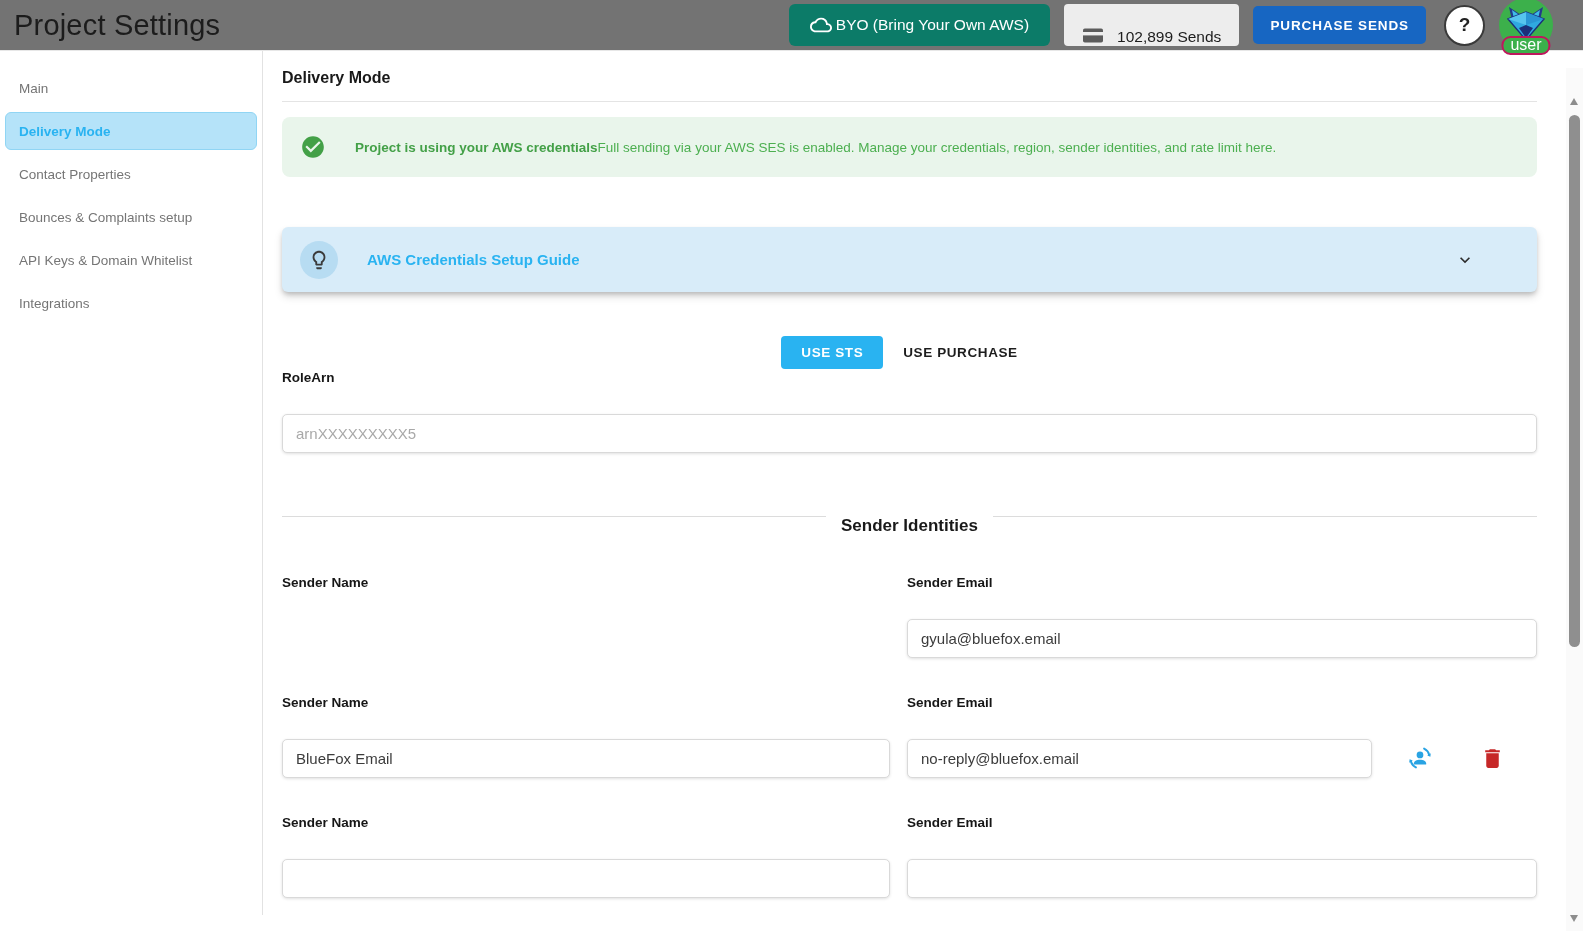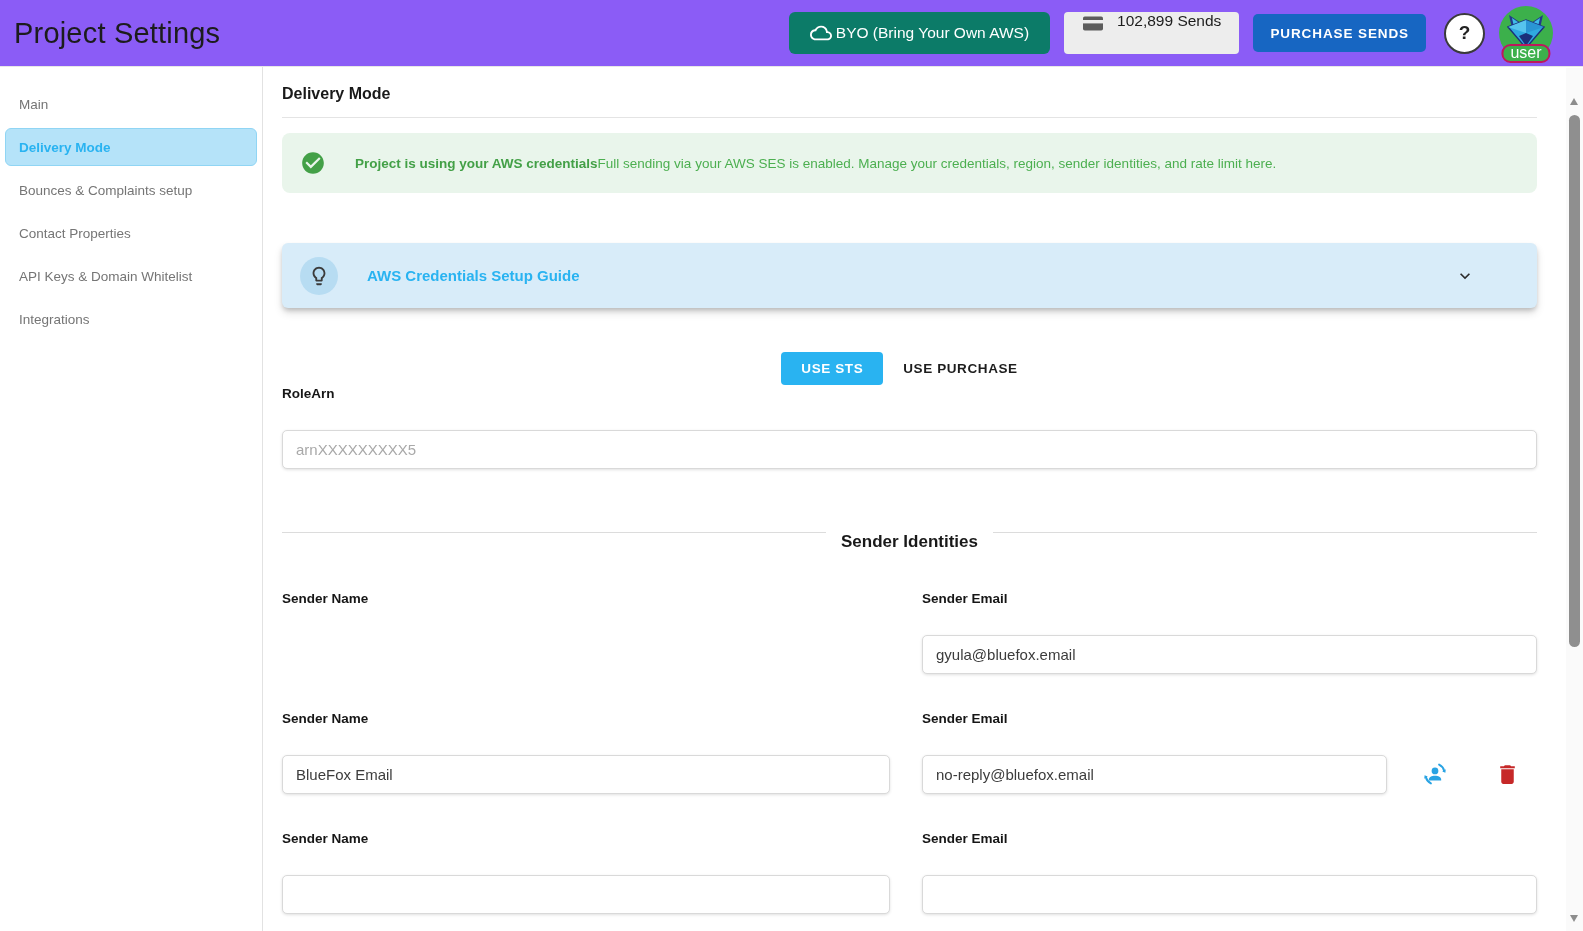--- a/index.html
+++ b/index.html
@@ -2,28 +2,28 @@
 <html><head>
 <meta charset="utf-8">
 <style>
   html,body{margin:0;padding:0}
   body{
     width:1583px;height:931px;overflow:hidden;background:#fff;
     font-family:"Liberation Sans","DejaVu Sans",sans-serif;color:#1f1f1f;
     -webkit-font-smoothing:antialiased;
   }
   
-  .topbar{height:67px;display:flex;align-items:center;padding:0 30px 0 14px;
-    border-bottom:1px solid #e7e7e7;box-sizing:border-box;background:#8b5cf6}
+  .topbar{height:51px;display:flex;align-items:center;padding:0 30px 0 14px;
+    border-bottom:1px solid #e7e7e7;box-sizing:border-box;background:#737373}
   .page-title{font-size:29px;font-weight:400;color:#1c1c1c;letter-spacing:.2px}
   .topbar-right{margin-left:auto;display:flex;align-items:center;gap:14px}
   .btn-byo{display:flex;align-items:center;gap:4px;background:#0c7b68;color:#fff;
     height:42px;padding:0 21px;border-radius:6px;font-size:15.5px;border:none;
     font-family:inherit;cursor:pointer}
-  .chip-sends{display:flex;align-items:flex-start;gap:13px;background:#ededed;height:42px;
+  .chip-sends{display:flex;align-items:flex-end;gap:13px;background:#ededed;height:42px;
     padding:0 18px;border-radius:4px;font-size:15.5px;color:#1c1c1c;cursor:pointer}
   .btn-purchase{background:#1766c2;color:#fff;height:38px;padding:12px 17px;border-radius:5px;
     font-weight:700;font-size:13.5px;letter-spacing:.9px;border:none;font-family:Liberation Sans, sans-serif;cursor:pointer}
   .btn-help{width:41px;height:41px;border-radius:50%;border:2px solid #3a3a3a;background:#fff;
     font-size:19px;font-weight:700;color:#222;display:flex;align-items:center;justify-content:center;
     box-sizing:border-box;font-family:inherit;cursor:pointer;margin-left:4px}
   .avatar{position:relative;width:54px;height:54px;cursor:pointer}
   .avatar-badge{position:absolute;left:50%;transform:translateX(-50%);bottom:-3px;
     background:#3cb04b;color:#fff;font-size:16px;font-weight:400;padding:1px 7px 2px;
     border-radius:9px;border:2px solid #be185d;line-height:12px}
@@ -55,21 +55,21 @@
   .tab.active{background:#29b3f1;color:#fff;border-radius:4px}
   .form-label{font-size:13.5px;font-weight:700;color:#161616;line-height:17px}
   .role-label{}
   .text-input{display:block;margin-top:28px;width:100%;height:39px;box-sizing:border-box;
     border:1px solid #d9d9d9;border-radius:5px;padding:0 13px;font-size:15px;color:#3c3c3c;
     box-shadow:0 1px 3px rgba(0,0,0,.12);outline:none;background:#fff;font-family:inherit}
   .text-input::placeholder{color:#a9a9a9}
   .section-divider{margin-top:63px;display:flex;gap:15px}
   .section-divider .line{flex:1;height:1px;background:#dcdcdc}
   .section-divider .title{font-size:17px;font-weight:700;color:#191919}
-  .sender-row{display:grid;grid-template-columns:608px 1fr;column-gap:32px;margin-top:38px}
+  .sender-row{display:grid;grid-template-columns:608px 1fr;column-gap:17px;margin-top:38px}
   .sender-row.gap{margin-top:36px}
   .email-cell{display:flex;align-items:flex-end}
   .email-cell .text-input{flex:1}
   .email-cell.with-actions .text-input{flex:none;width:465px}
   .icon-btn{background:none;border:none;padding:0;cursor:pointer;display:flex;margin-bottom:7px}
   .icon-sync{margin-left:35px}
   .icon-trash{margin-left:47px}
   
   .scrollbar{position:fixed;right:0;top:68px;width:17px;height:863px;background:#fafafa}
   .scroll-up{position:absolute;top:30px;left:4px;width:0;height:0;cursor:pointer;
@@ -128,24 +128,24 @@
 <div class="layout">
 
   <div class="sidebar">
     <div class="nav-item">
         <span>Main</span>
       </div>
     <div class="nav-item active">
         <span>Delivery Mode</span>
       </div>
     <div class="nav-item">
+        <span>Contact Properties</span>
+      </div>
+    <div class="nav-item">
         <span>Bounces &amp; Complaints setup</span>
-      </div>
-    <div class="nav-item">
-        <span>Contact Properties</span>
       </div>
     <div class="nav-item">
         <span>API Keys &amp; Domain Whitelist</span>
       </div>
     <div class="nav-item">
         <span>Integrations</span>
       </div>
   </div>
 
   <div class="content">

